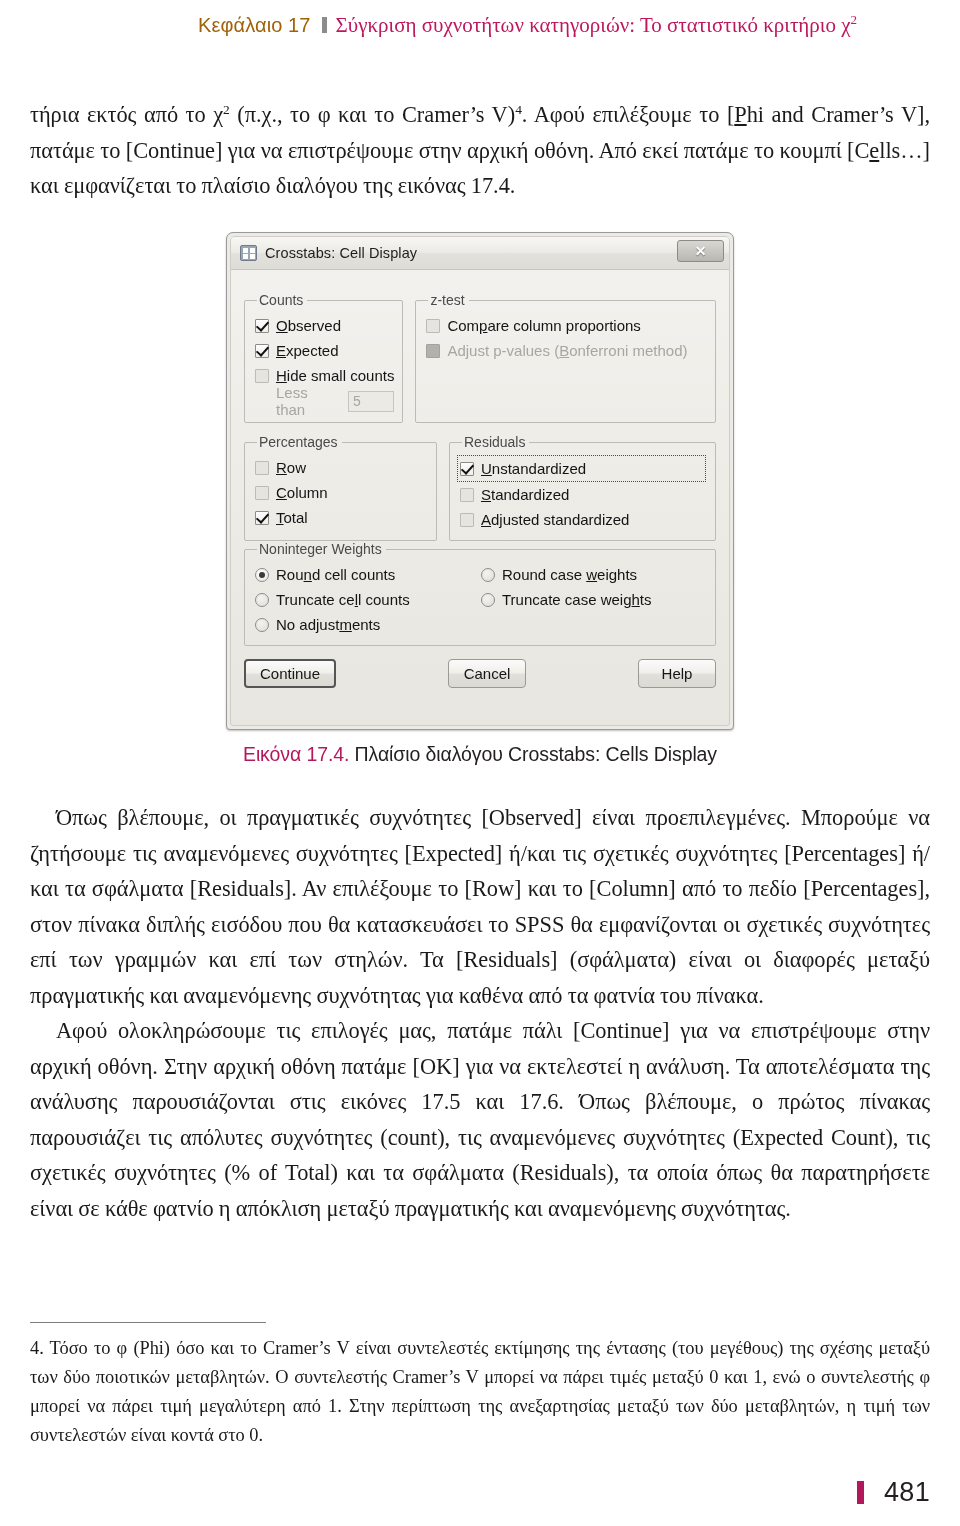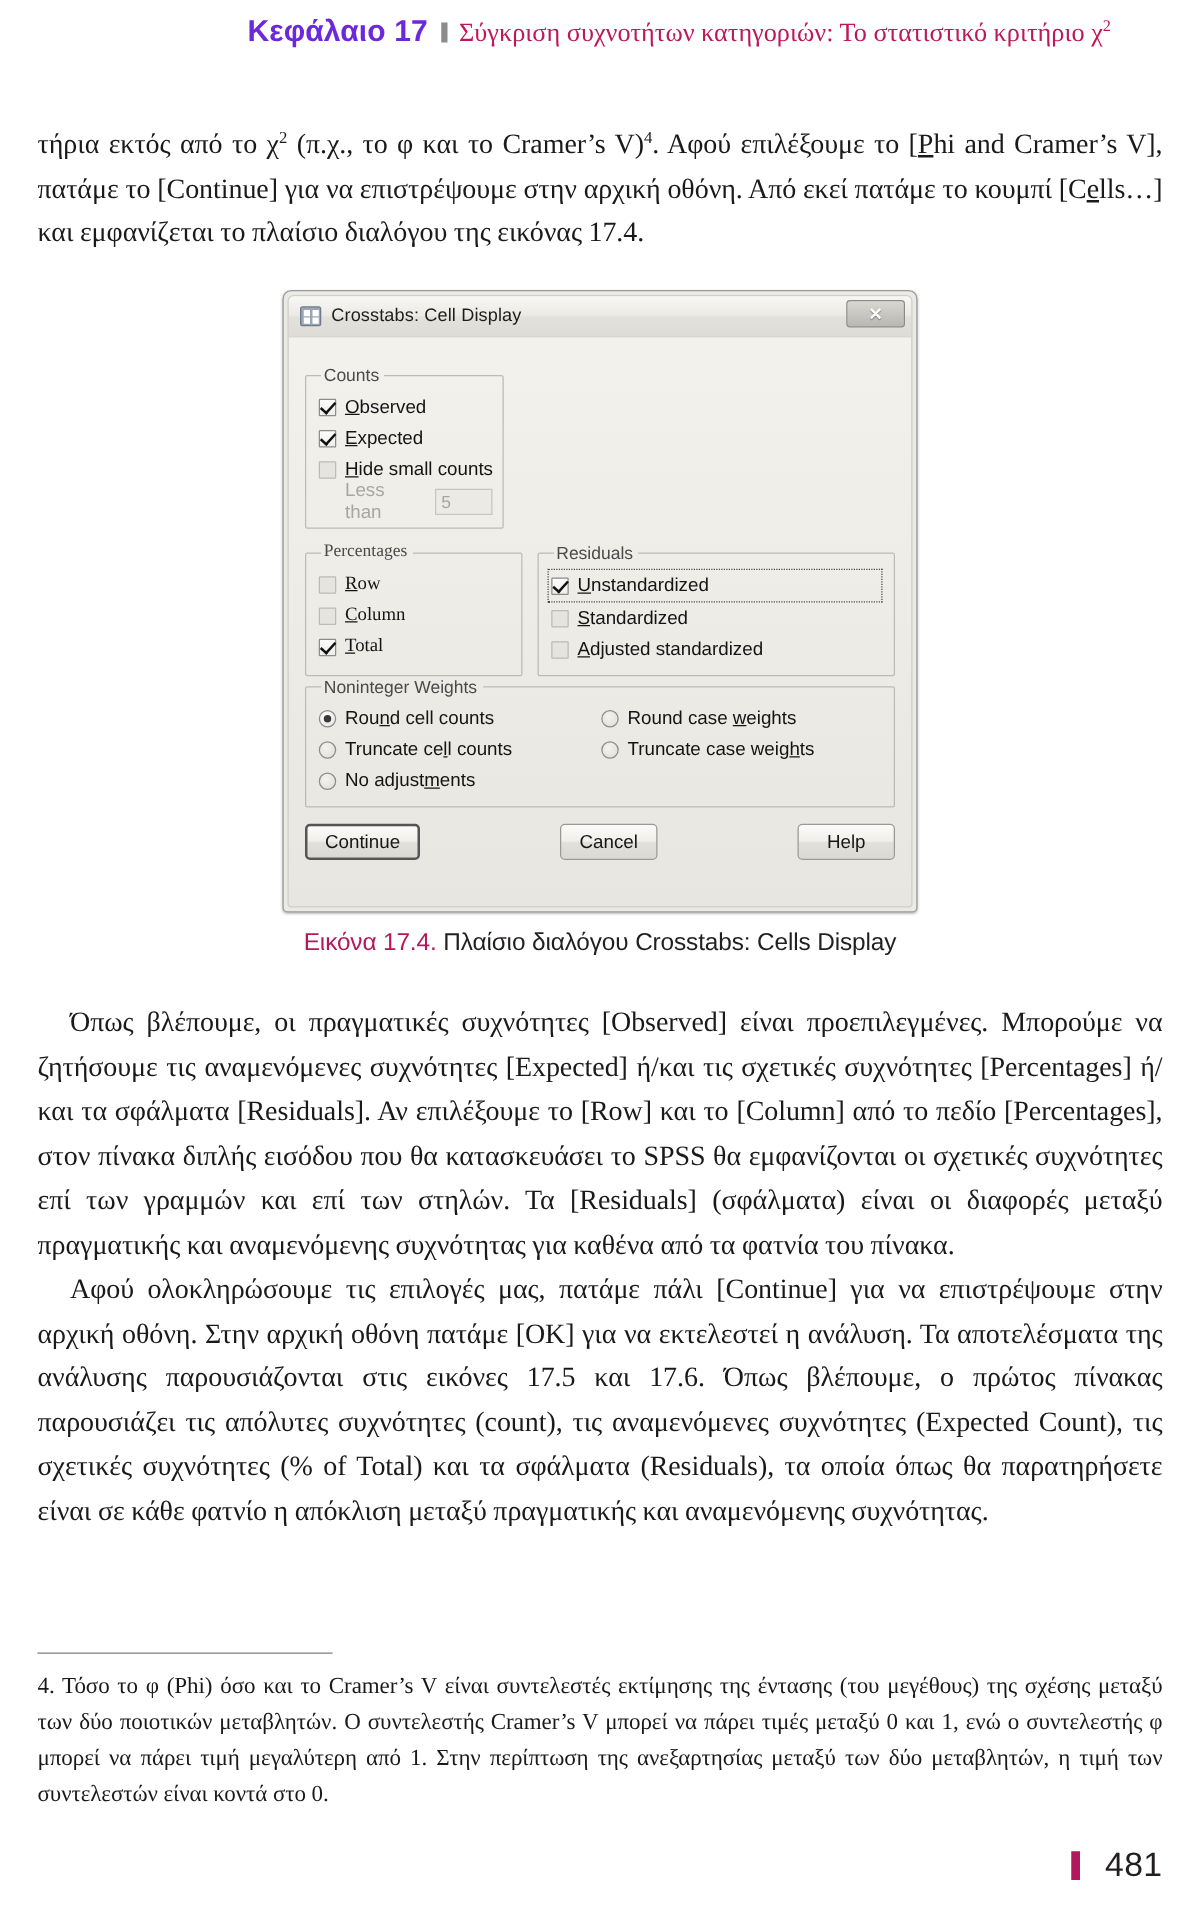--- a/index.html
+++ b/index.html
@@ -19,25 +19,24 @@
     position: absolute;
     left: 0; top: 0;
     width: 960px;
     padding: 12px 40px 0 198px;
     display: flex;
     align-items: baseline;
     white-space: nowrap;
     font-size: 20.5px;
   }
   .rh-chapter {
-    color: #6d28d9;
+    color: #a16207;
     font-family: "Liberation Sans", sans-serif;
-    font-size: 24px;
+    font-size: 20px;
     letter-spacing: 0.1px;
-    font-weight: bold;
   }
   .rh-bar {
     display: inline-block;
     width: 5px;
     height: 16px;
     background: #8c8c8c;
     margin: 0 9px 0 11px;
     position: relative;
     top: 1px;
   }
@@ -164,21 +163,21 @@
     background: transparent;
   }
   fieldset.grp > legend {
     font-size: 14px;
     color: #4a4a4a;
     padding: 0 4px 0 2px;
     margin-left: 2px;
   }
   .grp-counts { width: 132px; }
   .grp-ztest  { flex: 1; }
-  .grp-pct    { width: 174px; font-family: Liberation Serif, serif; }
+  .grp-pct    { width: 193px; }
   .grp-resid  { flex: 1; }
   .grp-weights { margin-top: 11px; }
 
   .opt {
     display: flex;
     align-items: center;
     height: 25px;
     font-size: 15px;
     color: #141414;
     white-space: nowrap;
@@ -388,20 +387,35 @@
               <span class="cb off"></span>
               <span><span class="u">H</span>ide small counts</span>
             </label>
 
             <div class="lessthan">
               <span>Less than</span>
               <span class="lt-input">5</span>
             </div>
           </fieldset>
 
+          <fieldset class="grp grp-ztest">
+            <legend>z-test</legend>
+
+            <label class="opt">
+              <span class="cb off"></span>
+              <span>Com<span class="u">p</span>are column proportions</span>
+            </label>
+
+            <label class="opt disabled">
+              <span class="cb dis"></span>
+              <span>Adjust p-values (<span class="u">B</span>onferroni method)</span>
+            </label>
+
+            <div style="height:50px"></div>
+          </fieldset>
         </div>
 
         <div class="row2" style="margin-top:11px">
 
           <fieldset class="grp grp-pct">
             <legend>Percentages</legend>
 
             <label class="opt">
               <span class="cb off"></span>
               <span><span class="u">R</span>ow</span>

